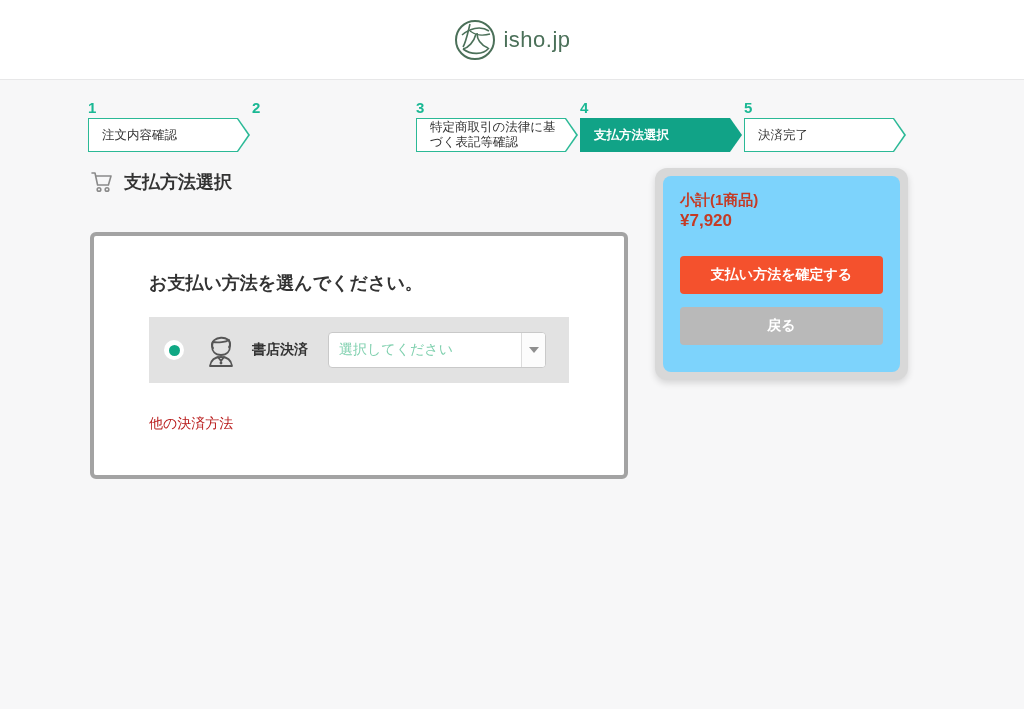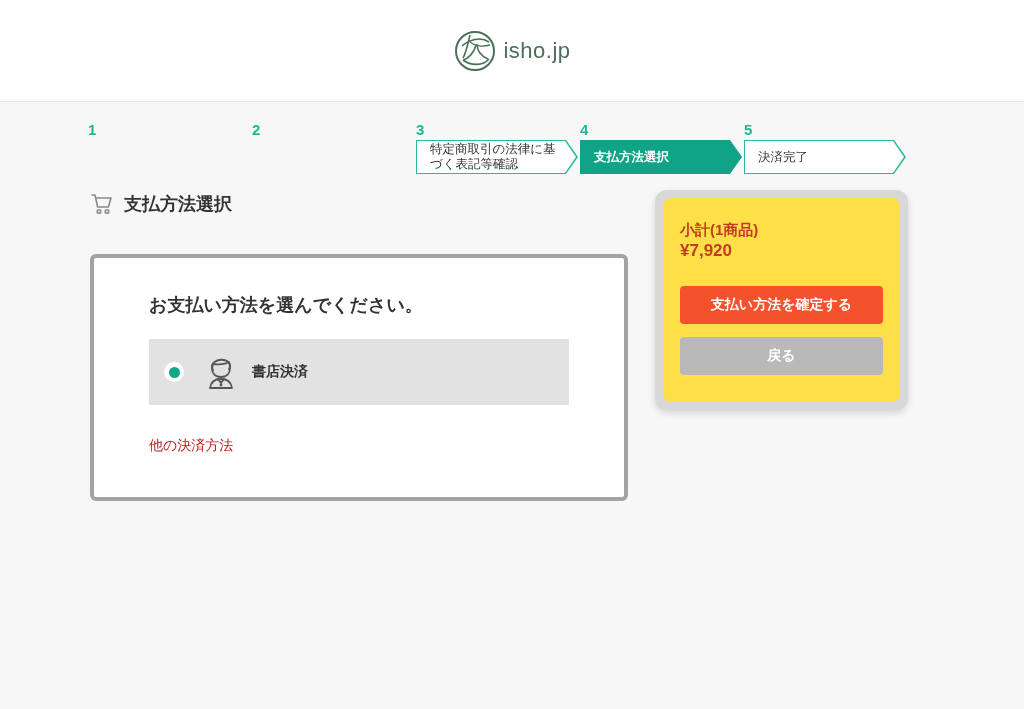--- a/index.html
+++ b/index.html
@@ -8,21 +8,21 @@
     font-family: "Liberation Sans", "DejaVu Sans", sans-serif;
     background: #f7f7f8;
     color: #333;
     width: 1024px;
     height: 709px;
     overflow: hidden;
   }
 
   
   .header {
-    height: 102px;
+    height: 80px;
     background: #ffffff;
     border-bottom: 1px solid #e7e7e8;
     display: flex;
     align-items: center;
     justify-content: center;
   }
   .logo { display: flex; align-items: center; gap: 6px; }
   .logo-text {
     font-size: 22px;
     color: #4b7059;
@@ -159,23 +159,23 @@
   
   .summary-outer {
     margin-left: 27px;
     width: 253px;
     background: #d8d8d8;
     border-radius: 12px;
     padding: 8px;
     box-shadow: 0 3px 7px rgba(0,0,0,0.14);
   }
   .summary-inner {
-    background: #fde047;
+    background: #7dd3fc;
     border-radius: 8px;
-    padding: 22px 17px 27px 17px;
+    padding: 14px 17px 27px 17px;
   }
   .subtotal-label { color: #c43b25; font-size: 15px; font-weight: bold; line-height: 20px; }
   .subtotal-amount { color: #c43b25; font-size: 17px; font-weight: bold; line-height: 22px; }
   .btn {
     display: block;
     width: 100%;
     height: 38px;
     border: none;
     border-radius: 4px;
     font-family: inherit;
@@ -202,20 +202,25 @@
       <path d="M10 31 C18 37, 30 37, 36 30" stroke="#4b7059" stroke-width="1.6" fill="none"></path>
     </svg>
     <span class="logo-text">isho.jp</span>
   </div>
 </div>
 
 <div class="stepper">
   <div class="steps-row">
     <div class="step">
       <div class="step-number">1</div>
+      <div class="step-shape">
+        <div class="shape-outer"></div>
+          <div class="shape-inner"></div>
+        <div class="step-label">注文内容確認</div>
+      </div>
     </div>
     <div class="step">
       <div class="step-number">2</div>
     </div>
     <div class="step">
       <div class="step-number">3</div>
       <div class="step-shape">
         <div class="shape-outer"></div>
           <div class="shape-inner"></div>
         <div class="step-label">特定商取引の法律に基づく表記等確認</div>
@@ -259,20 +264,26 @@
           </span>
         <svg class="clerk-icon" width="38" height="40" viewBox="0 0 38 40" fill="none" stroke="#555555" stroke-width="1.8" stroke-linecap="round" stroke-linejoin="round">
           <path d="M10 16 C8 6, 30 4, 28 16 C28 21, 25 25, 19 25 C13 25, 10 21, 10 16 Z"></path>
           <path d="M11 12 C16 13, 24 12, 27 10 C28 13, 28 16, 27 17"></path>
           <path d="M11 12 C10 15, 10 17, 11 18"></path>
           <path d="M8 36 C9 29, 13 27, 19 27 C25 27, 29 29, 30 36 Z"></path>
           <path d="M16 27 l3 4 l3 -4"></path>
           <circle cx="19" cy="33" r="1.4" fill="#555555" stroke="none"></circle>
         </svg>
         <span class="option-label">書店決済</span>
+        <div class="select-box">
+          <div class="select-value">選択してください</div>
+          <div class="select-arrow">
+              <span class="tri"></span>
+            </div>
+        </div>
       </div>
 
       <a class="other-link">他の決済方法</a>
     </div>
   </div>
 
   <div class="summary-outer">
     <div class="summary-inner">
       <div class="subtotal-label">小計(1商品)</div>
       <div class="subtotal-amount">¥7,920</div>

